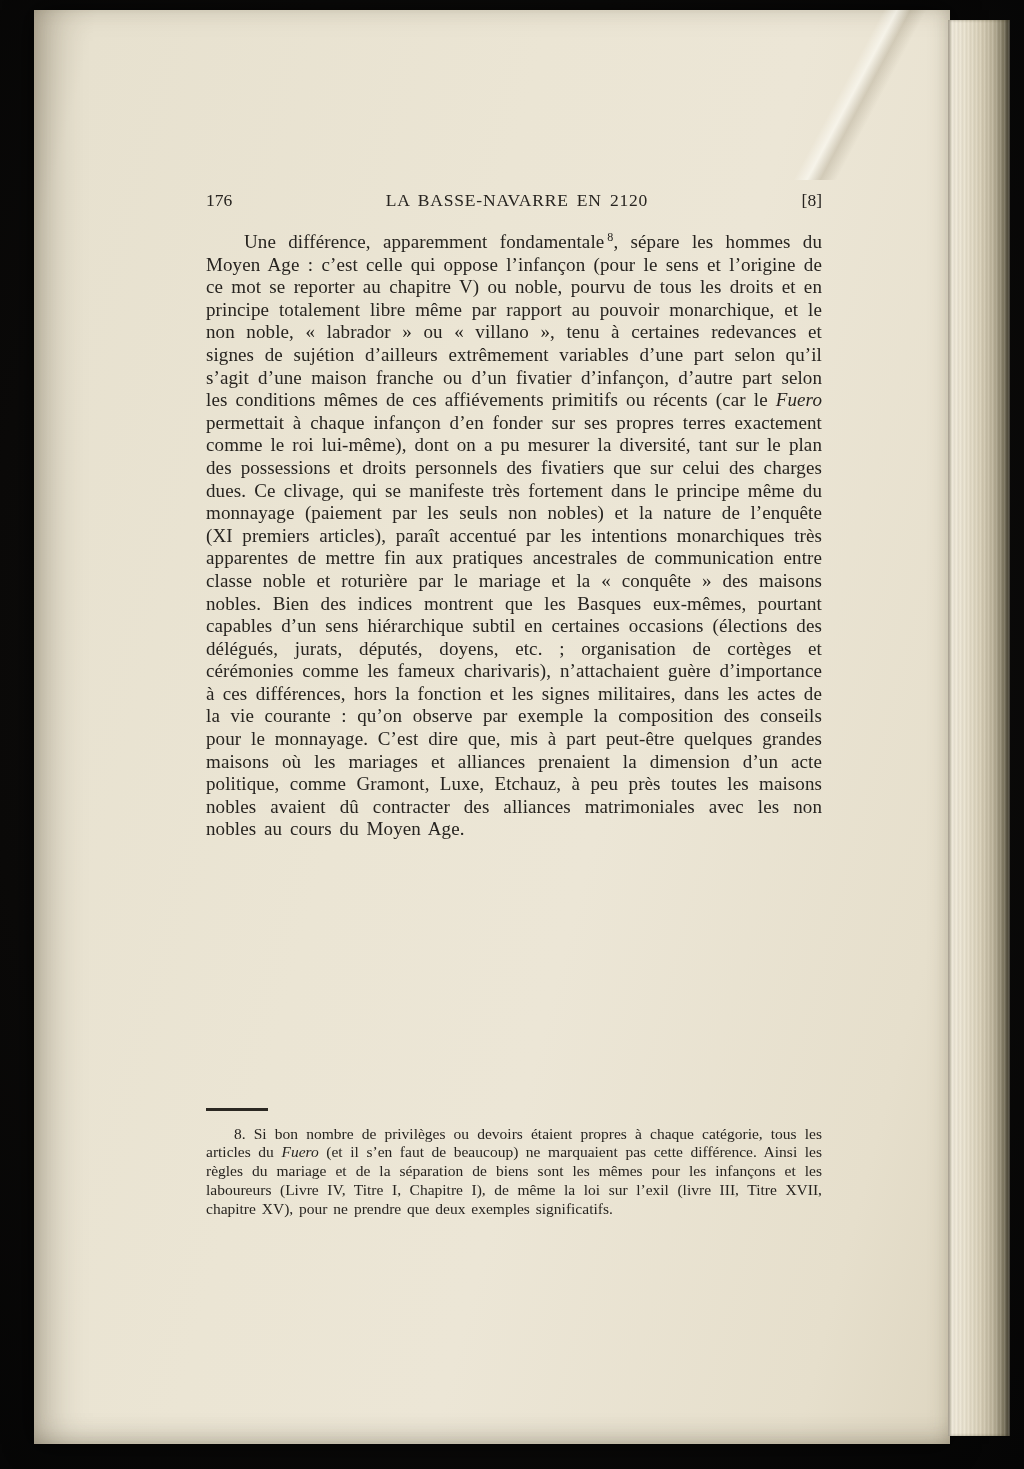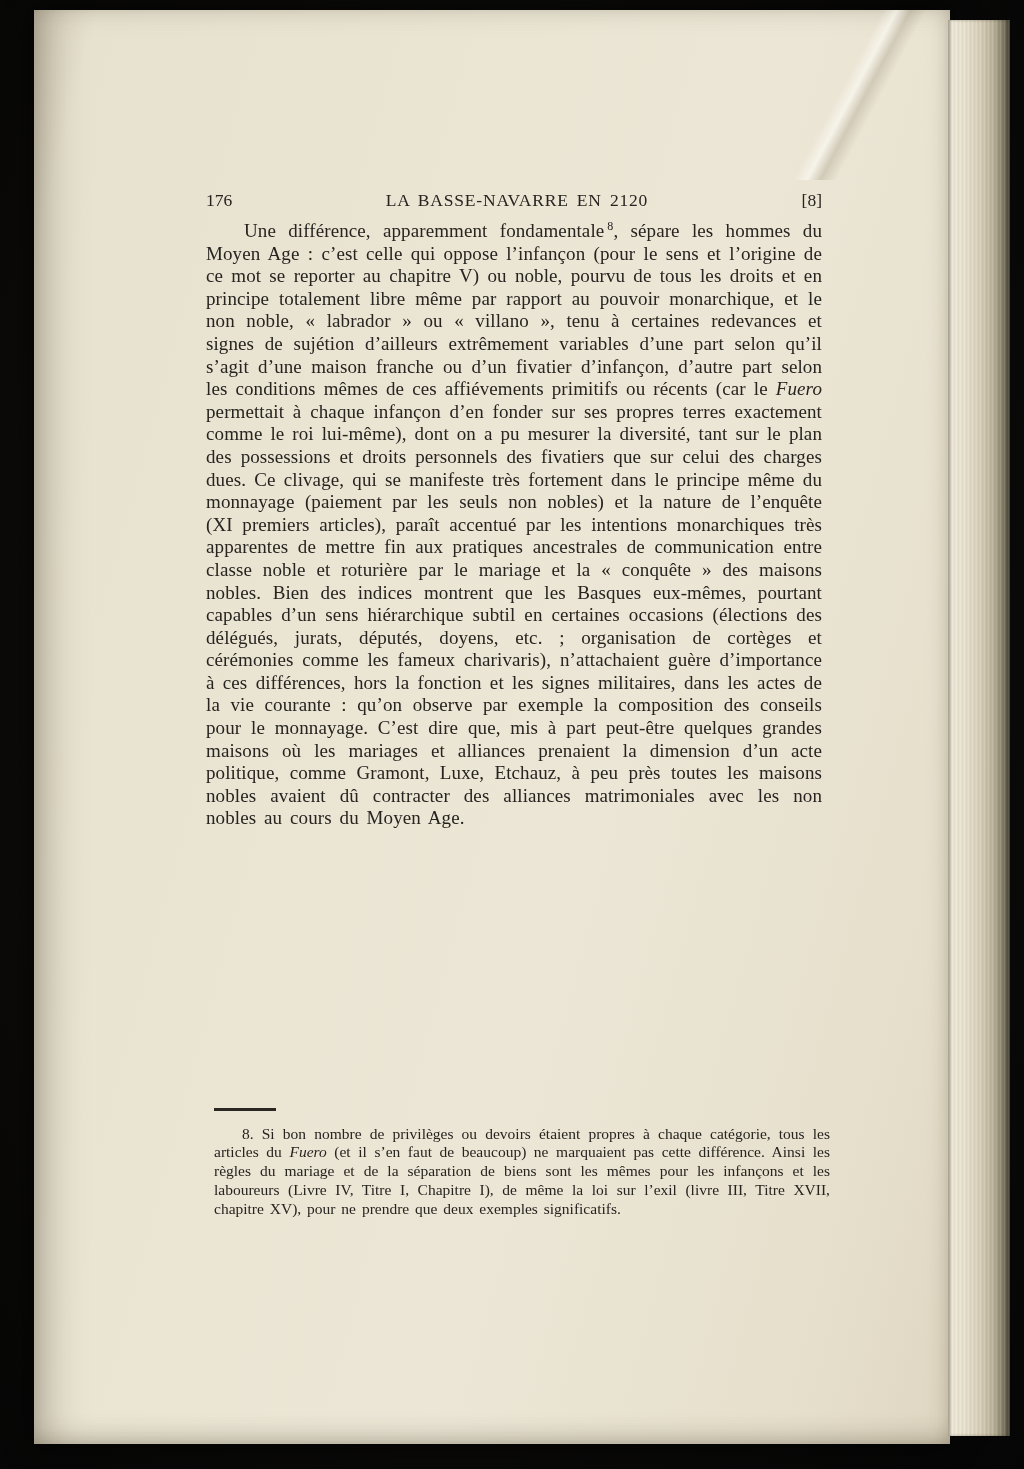--- a/index.html
+++ b/index.html
@@ -80,34 +80,34 @@
   .body {
     margin: 0;
     font-size: 19px;
     line-height: 22.6px;
     text-align: justify;
     word-spacing: 3px;
     letter-spacing: 0.1px;
     text-indent: 38px;
   }
   .para1 {
-    margin-top: 9px;
+    margin-top: 20px;
   }
   .para2 {
     margin-top: 0;
   }
   .fn-ref {
     font-size: 12px;
     vertical-align: super;
     line-height: 0;
     margin-left: 3px;
   }
   .footnote-block {
     position: absolute;
-    left: 180px;
+    left: 172px;
     top: 1098px;
     width: 616px;
     color: #272420;
   }
   .footnote-rule {
     width: 62px;
     height: 2.5px;
     background: #2b2822;
     margin-bottom: 14px;
   }

